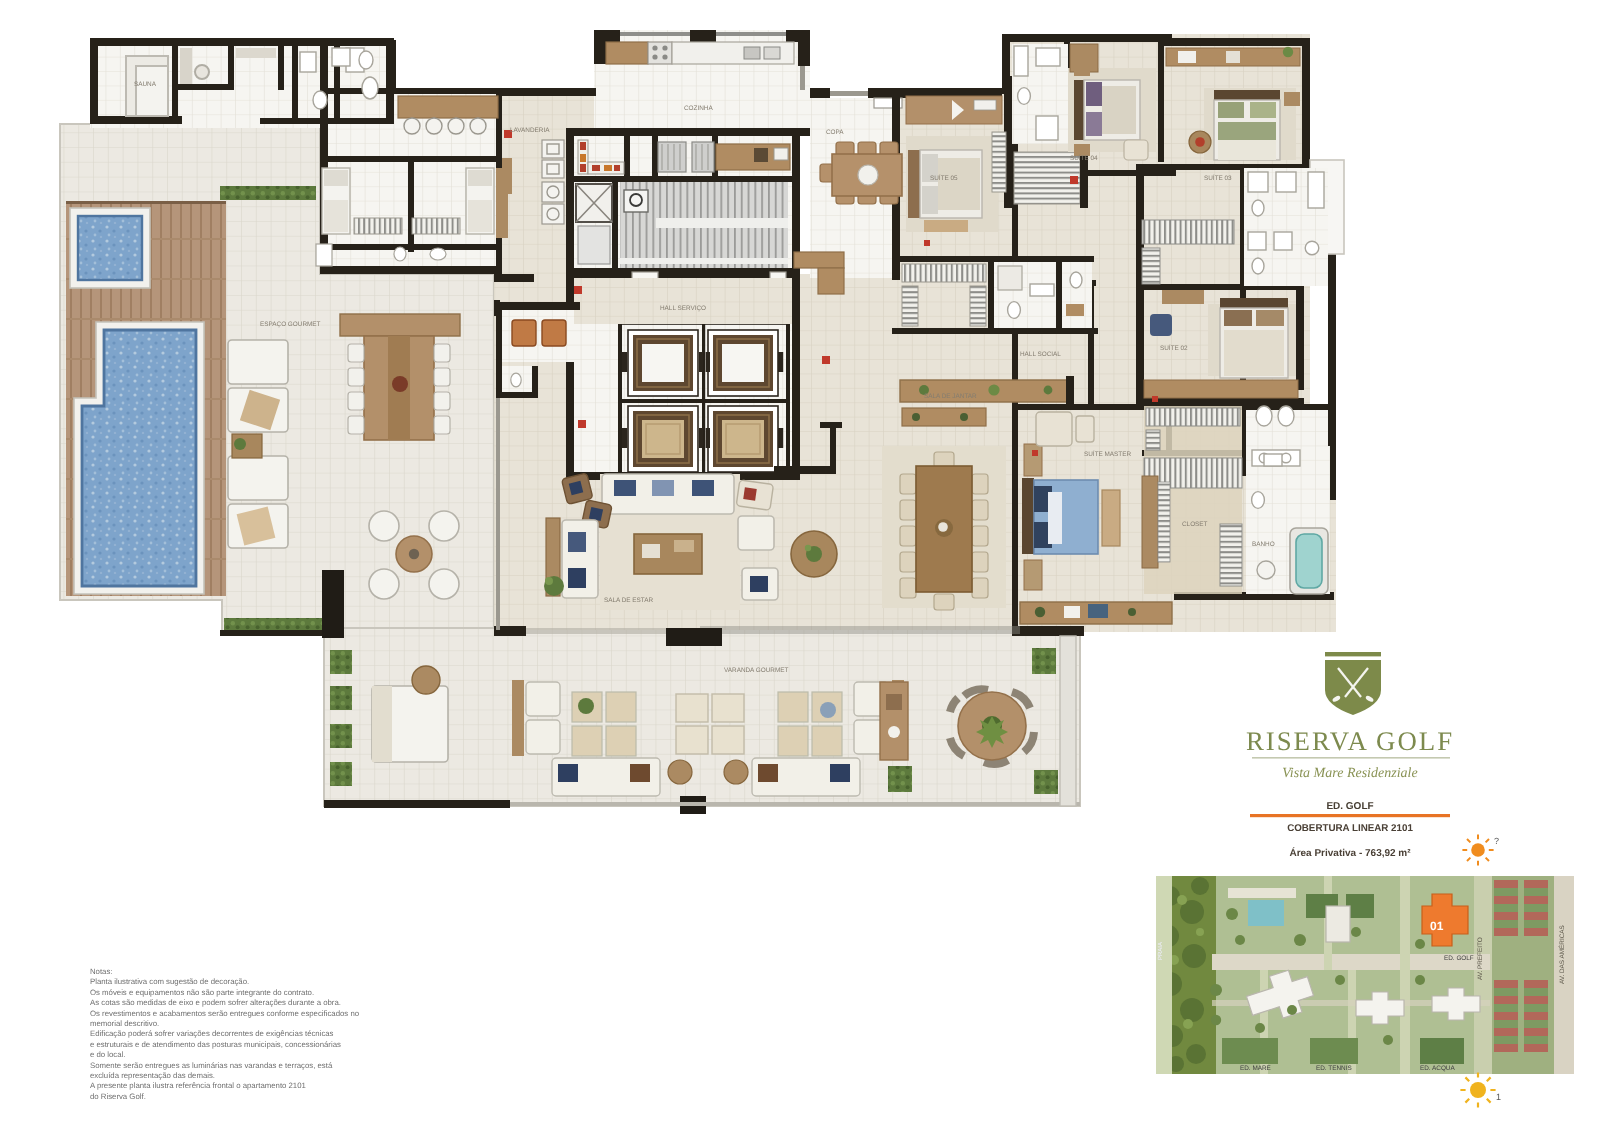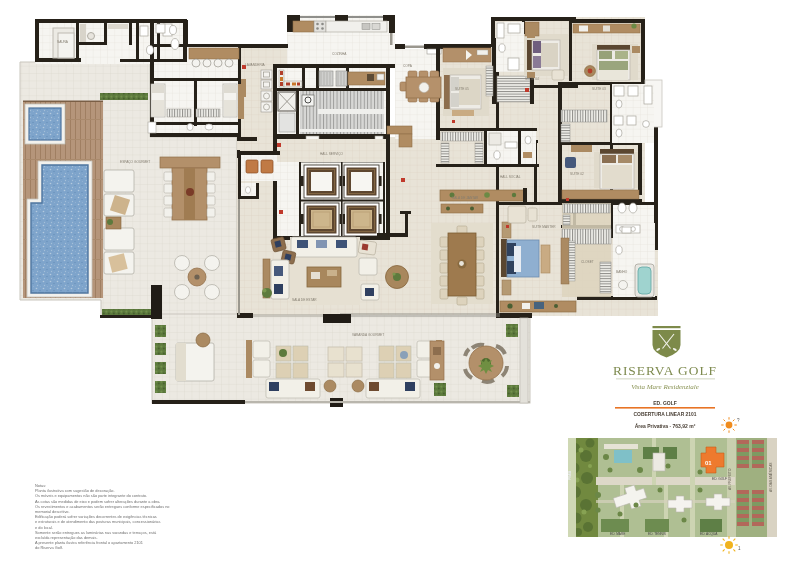--- a/index.html
+++ b/index.html
@@ -1,16 +1,16 @@
 <!DOCTYPE html>
 <html><head>
 <meta charset="utf-8">
 <style>
 html,body{margin:0;padding:0;background:#ffffff;}
-#page{position:relative;width:787px;height:572px;overflow:hidden;font-family:"Liberation Sans",sans-serif;}
+#page{position:relative;width:787px;height:572px;overflow:hidden;font-family:"Liberation Sans",sans-serif;padding-left:10px;}
 </style>
 </head>
 <body>
 <div id="page">
 <svg width="800" height="572" viewBox="0 0 800 572">
 <defs>
 <pattern id="pgrid" width="7.2" height="7.2" patternUnits="userSpaceOnUse">
   <rect width="7.2" height="7.2" fill="#e8e3d7"></rect>
   <path d="M7.2 0V7.2H0" fill="none" stroke="#d9d2c2" stroke-width="0.6"></path>
 </pattern>

